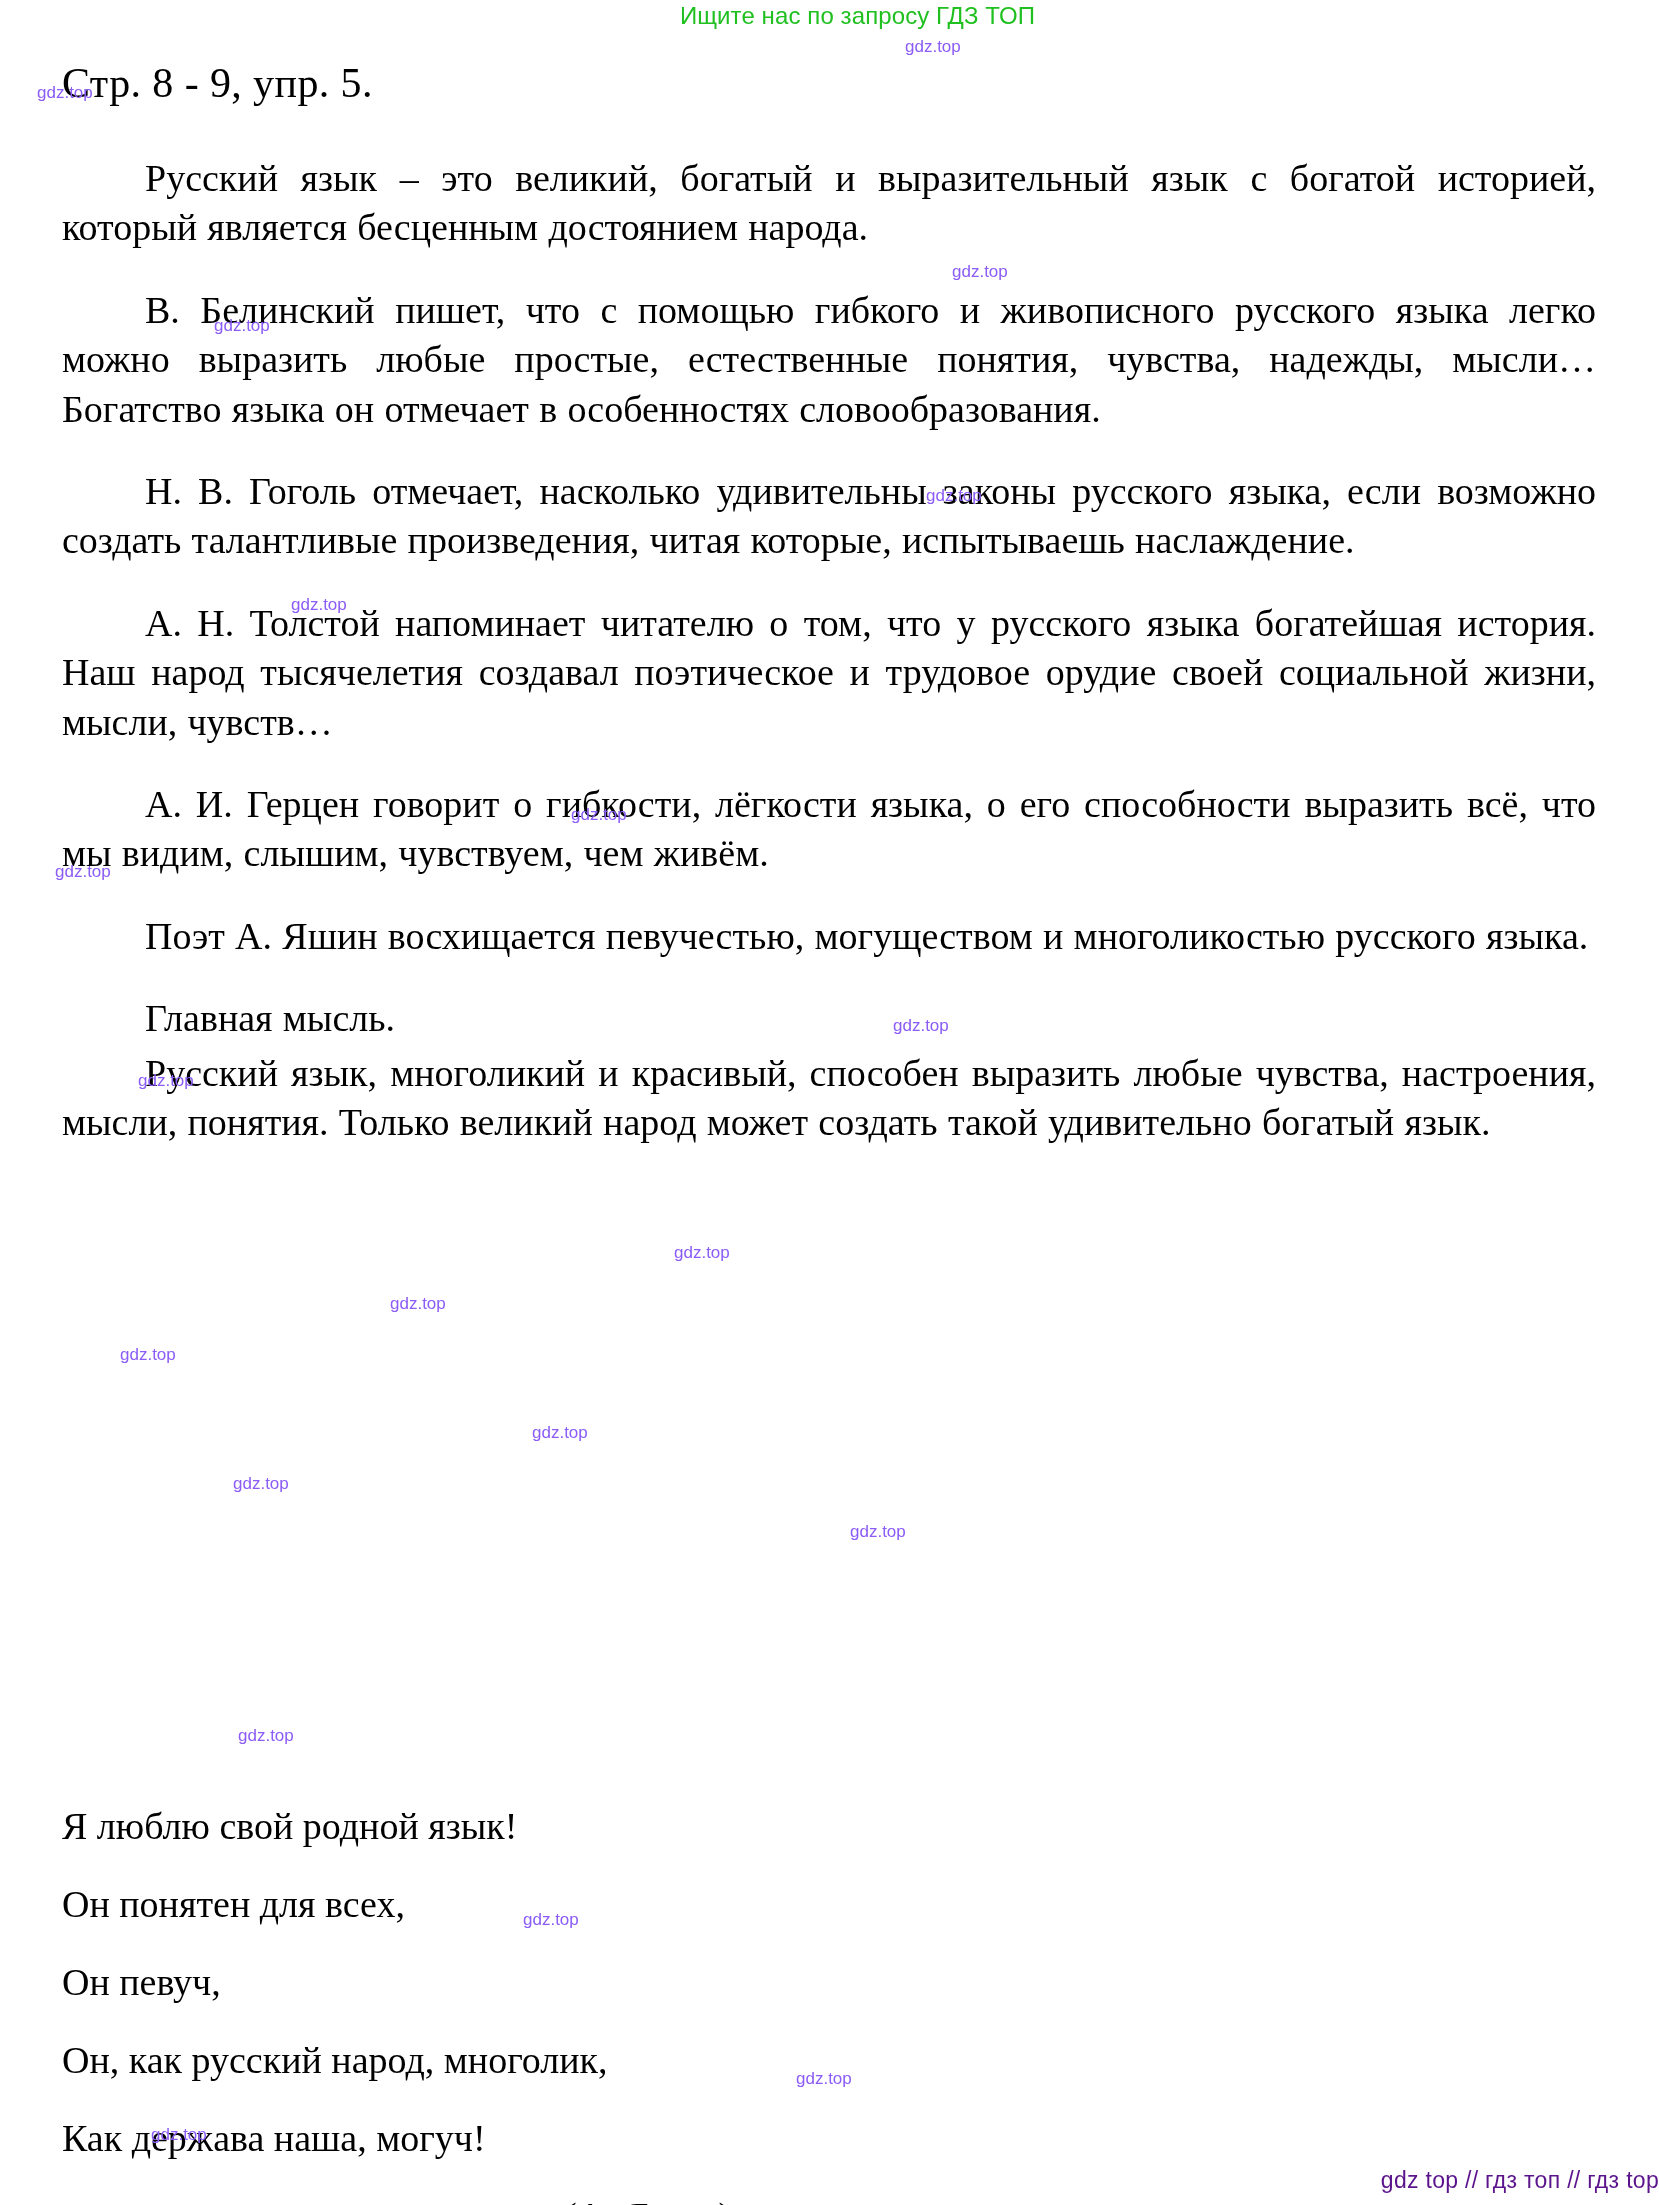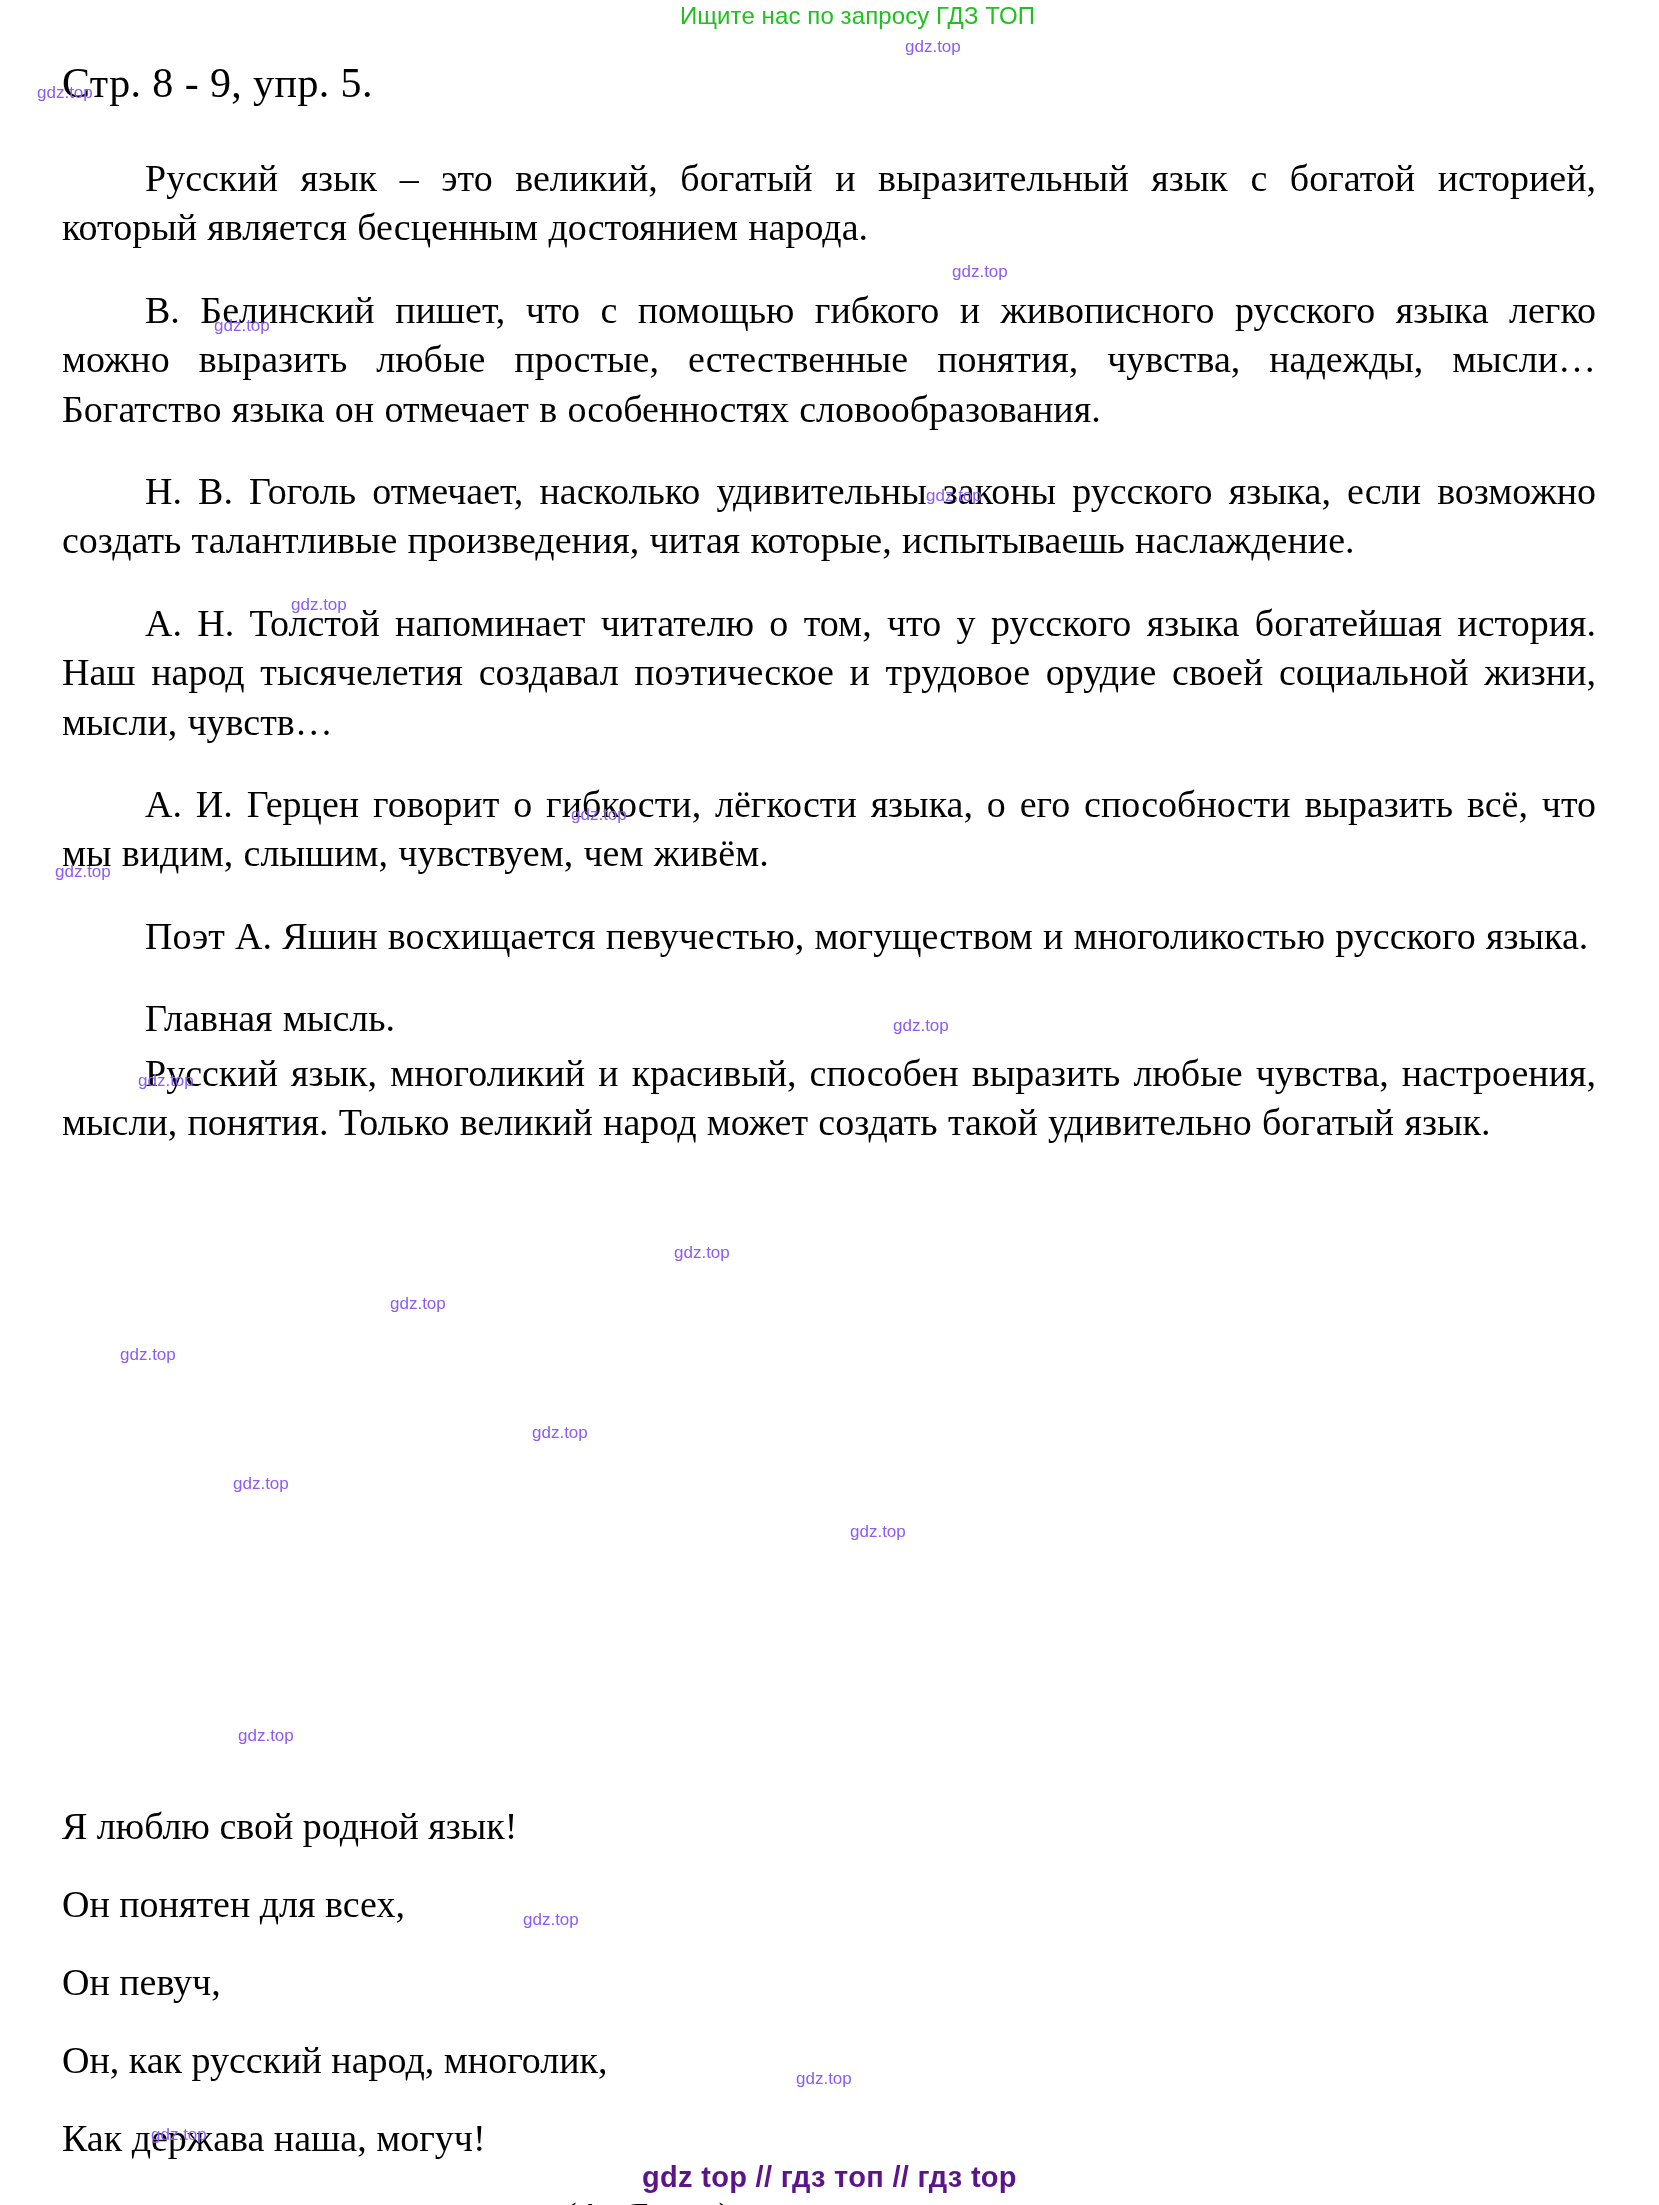--- a/index.html
+++ b/index.html
@@ -109,27 +109,26 @@
     pointer-events: none;
     user-select: none;
   }
 
   
   .footer {
     position: absolute;
     bottom: 12px;
     left: 0;
     width: 100%;
-    text-align: center;
+    text-align: right;
     font-family: "Liberation Sans", "DejaVu Sans", sans-serif;
-    font-size: 29px;
+    font-size: 23px;
     color: #5b148c;
     white-space: nowrap;
     letter-spacing: 0.3px;
-    font-weight: bold;
   }
 </style>
 </head>
 <body>
 
 <div id="page">
 
   <div class="promo" style="color: rgb(32, 192, 32);">Ищите нас по запросу ГДЗ ТОП</div>
 
   <div class="page-title">Стр. 8 - 9, упр. 5.</div>

